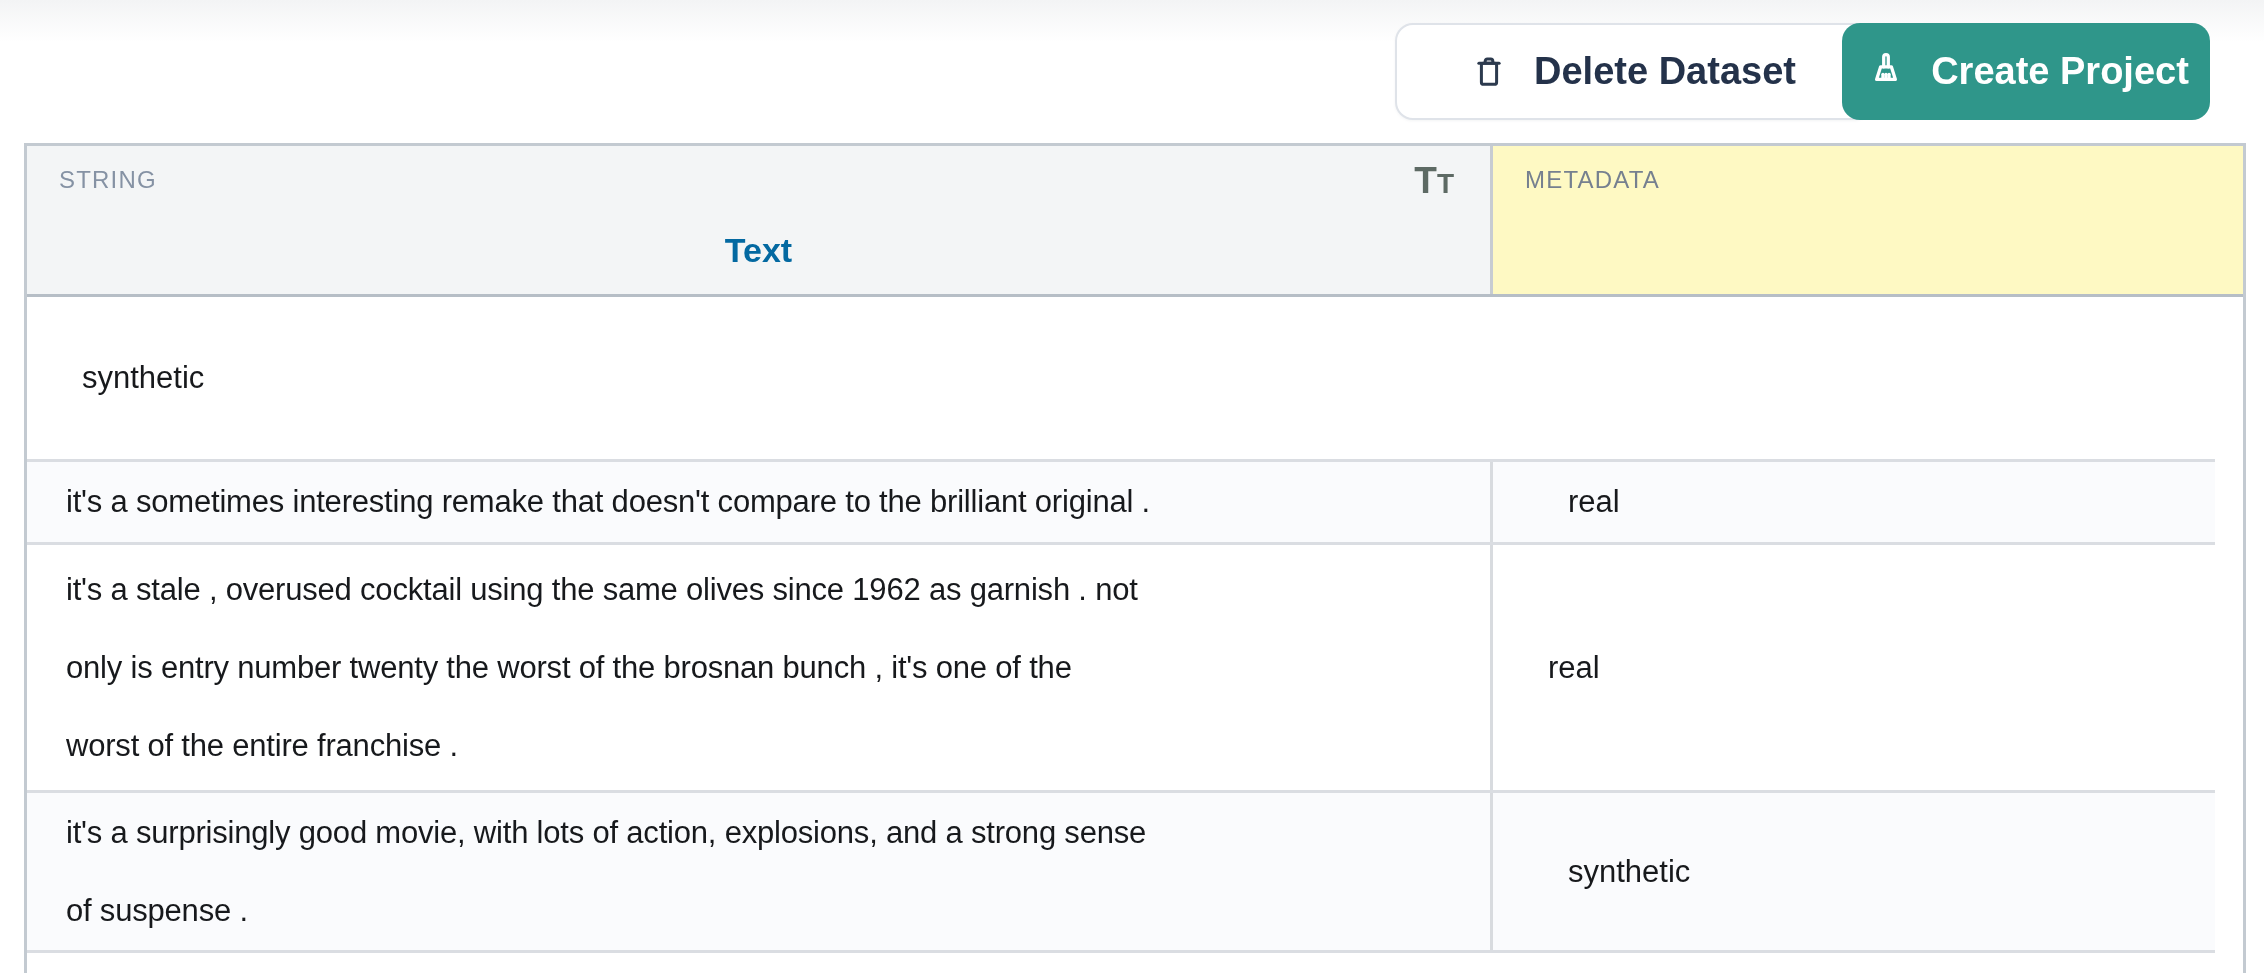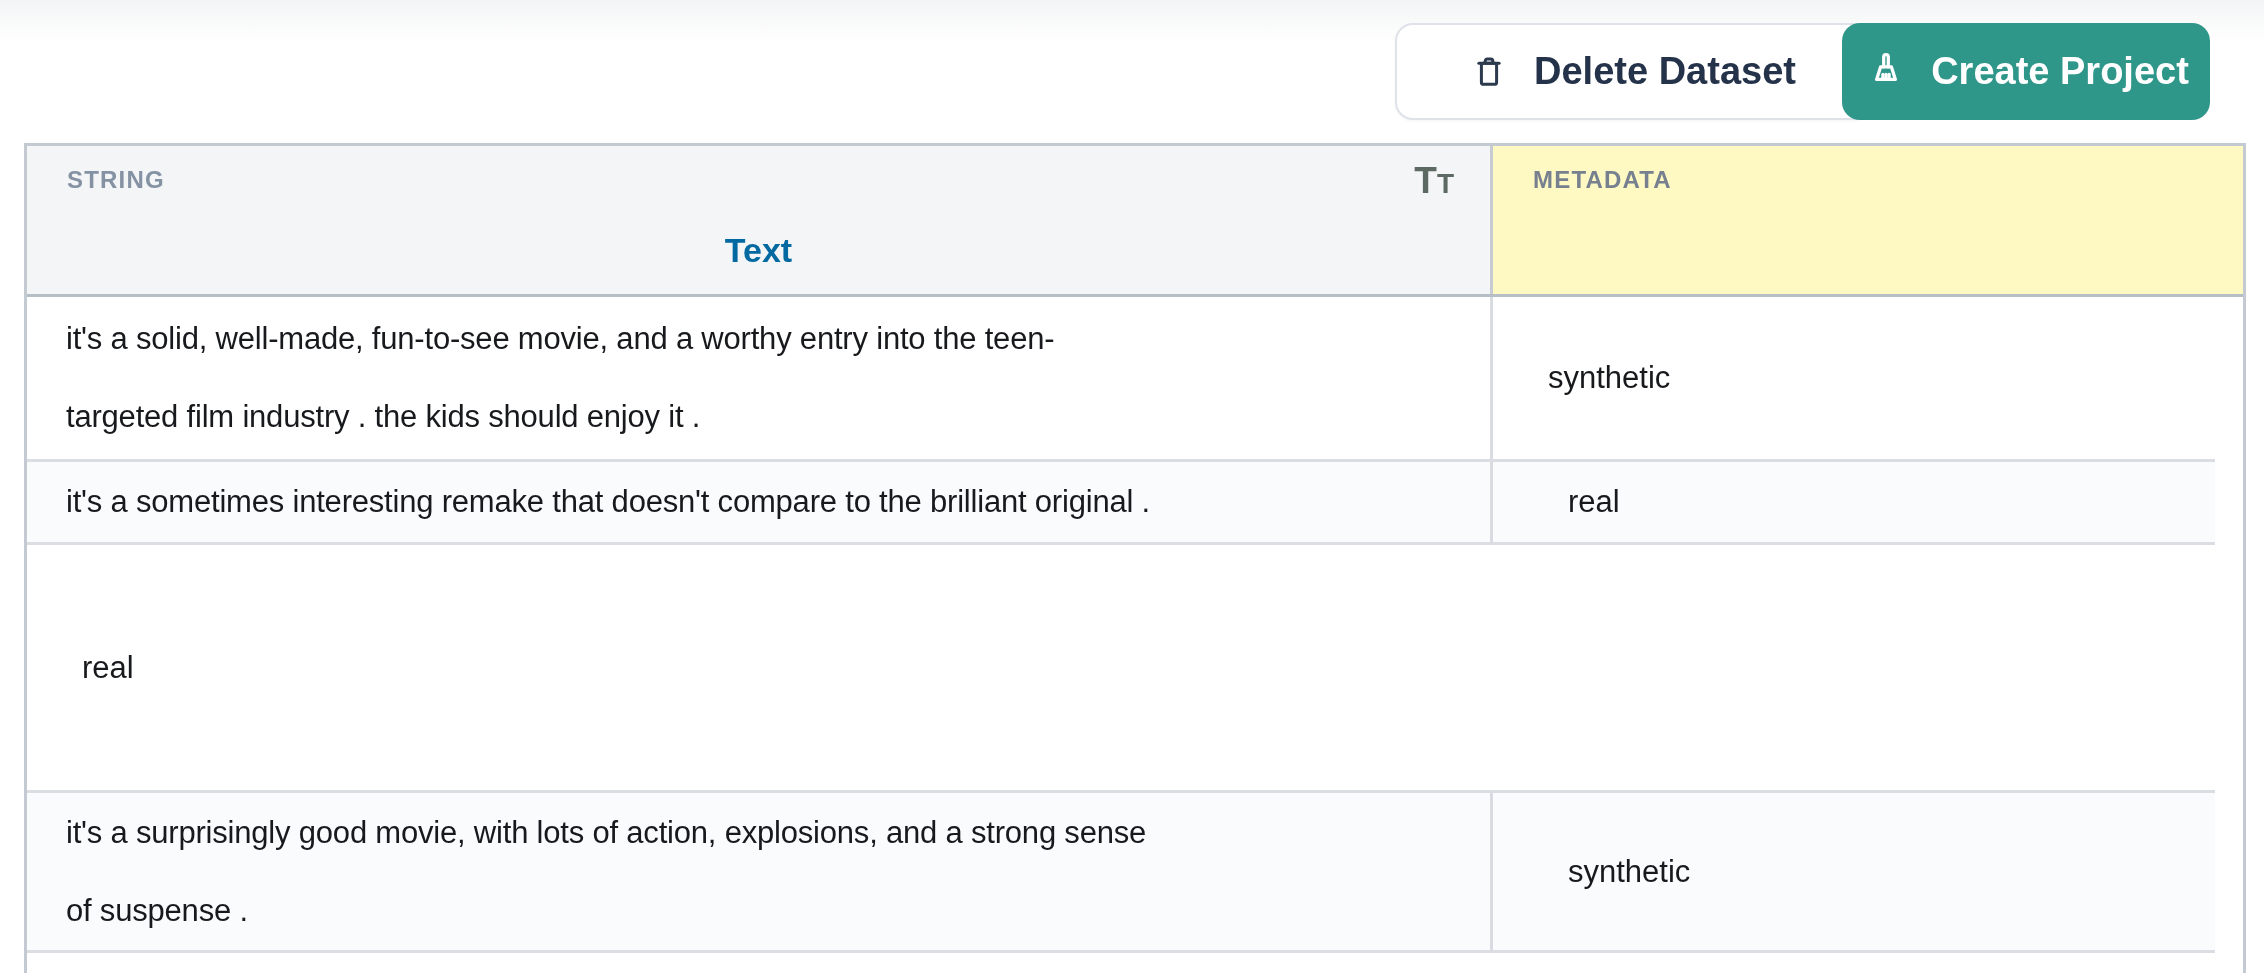--- a/index.html
+++ b/index.html
@@ -45,22 +45,22 @@
   .th {
     position: relative; display: flex; flex-direction: column;
     align-items: center; justify-content: flex-end; padding-bottom: 24px;
     cursor: pointer;
   }
   .th-string {
     flex: 0 0 1466px; background: #f3f5f6; border-right: 3px solid #c7ccd2;
   }
   .th-meta { flex: 1 1 auto; background: #fef9c3; }
   .col-type-label {
-    position: absolute; top: 20px; left: 40px;
-    font-size: 24px; font-weight: 700; letter-spacing: 1.2px;
+    position: absolute; top: 20px; left: 32px;
+    font-size: 24px; font-weight: 400; letter-spacing: 1.2px;
   }
   .th-string .col-type-label { color: #8592a4; }
   .th-meta   .col-type-label { color: #76808f; }
   .col-title { font-size: 34px; font-weight: 600; }
   .th-string .col-title { color: #0369a1; }
   .th-meta   .col-title { color: #3e5165; }
   .tt-icon {
     position: absolute; top: 16px; right: 36px;
     color: #5d6a64; font-weight: 700; line-height: 1; cursor: pointer;
   }
@@ -126,29 +126,30 @@
       <span class="tt-icon"><span class="tt-big">T</span><span class="tt-small">T</span></span>
       <span class="col-title">Text</span>
     </div>
     <div class="th th-meta">
       <span class="col-type-label">METADATA</span>
     </div>
   </div>
 
   <div class="tbody">
     <div class="row row-1">
-      <div class="cell-text">it's a solid, well-made, fun-to-see movie, and a worthy entry into the teen-
-targeted film industry . the kids should enjoy it .</div>
       <div class="cell-meta">synthetic</div>
     </div>
     <div class="row row--alt row-2">
       <div class="cell-text">it's a sometimes interesting remake that doesn't compare to the brilliant original .</div>
       <div class="cell-meta">real</div>
     </div>
     <div class="row row-3">
+      <div class="cell-text">it's a stale , overused cocktail using the same olives since 1962 as garnish . not
+only is entry number twenty the worst of the brosnan bunch , it's one of the
+worst of the entire franchise .</div>
       <div class="cell-meta">real</div>
     </div>
     <div class="row row--alt row-4">
       <div class="cell-text">it's a surprisingly good movie, with lots of action, explosions, and a strong sense
 of suspense .</div>
       <div class="cell-meta">synthetic</div>
     </div>
     <div class="row-sliver"></div>
   </div>
 </div>

